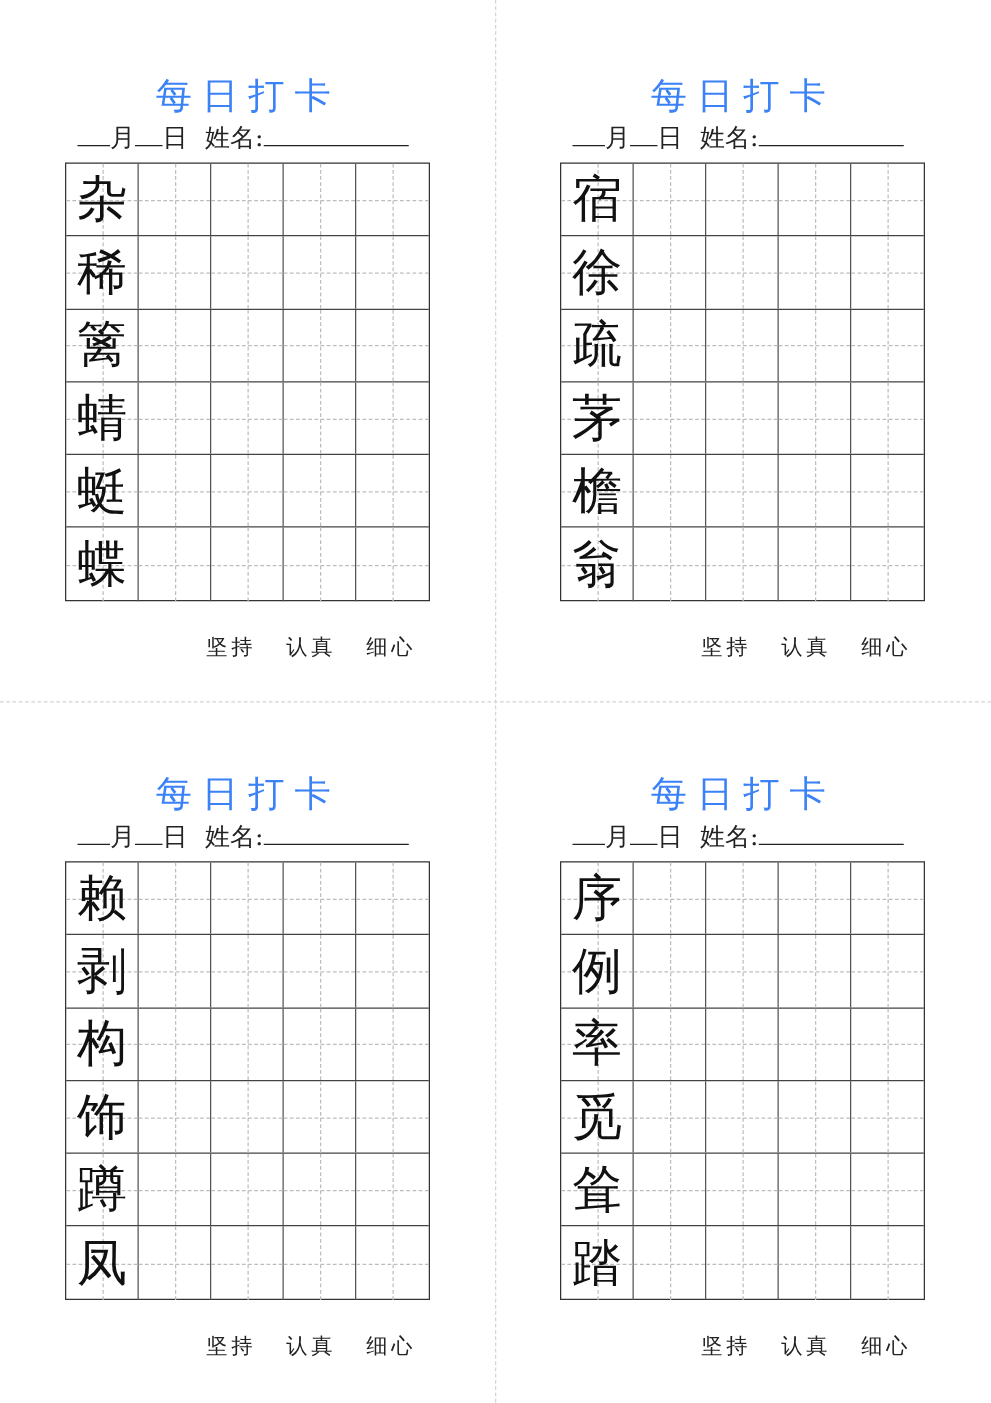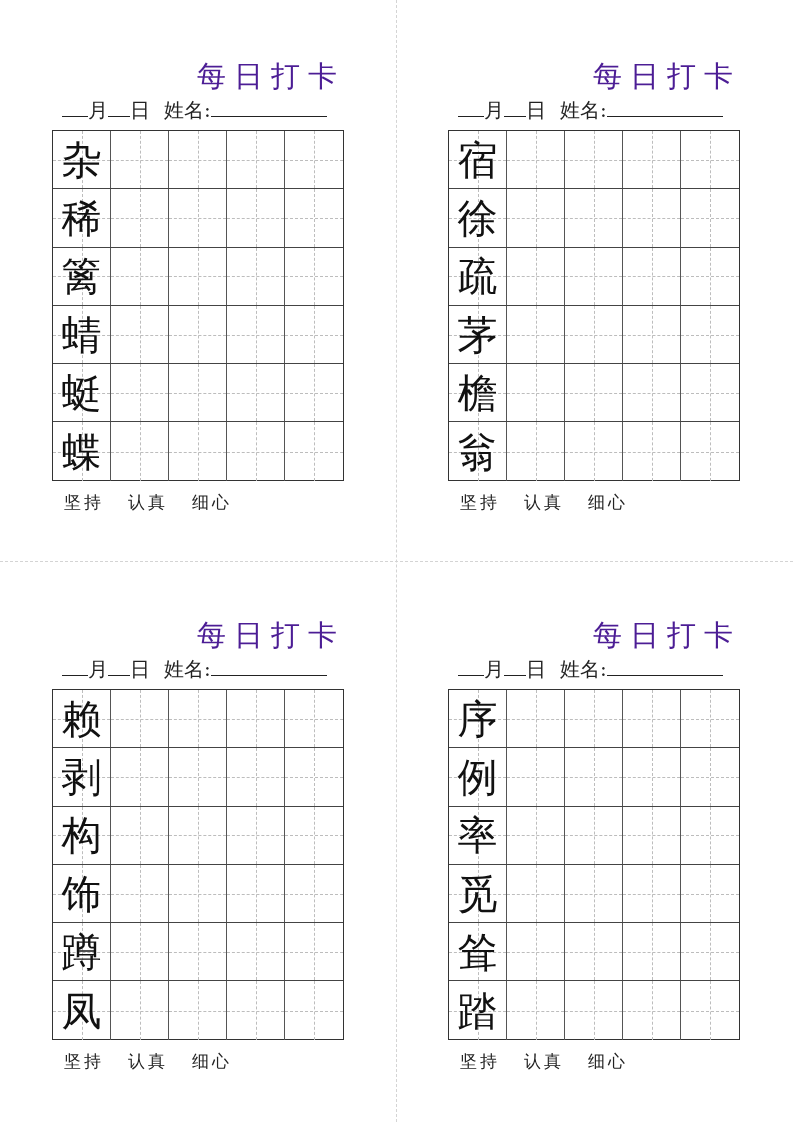--- a/index.html
+++ b/index.html
@@ -3,22 +3,22 @@
   <meta charset="utf-8">
   <style>
     html, body { margin: 0; padding: 0; background: #ffffff; }
     body { width: 793px; height: 1122px; position: relative; overflow: hidden;
            font-family: "DejaVu Serif", "Liberation Serif", serif; color: #111; }
     .divider-v { position: absolute; left: 396px; top: 0; width: 0; height: 1122px;
                  border-left: 1px dashed #d4d4d4; }
     .divider-h { position: absolute; left: 0; top: 561px; width: 793px; height: 0;
                  border-top: 1px dashed #d4d4d4; }
     .panel { position: absolute; width: 293px; }
-    .title { position: absolute; left: 0; width: 100%; top: 0; text-align: right;
-             font-size: 29px; letter-spacing: 8px; line-height: 36px; color: #4c1d95; }
+    .title { position: absolute; left: 0; width: 100%; top: 0; text-align: center;
+             font-size: 29px; letter-spacing: 8px; line-height: 36px; color: #3b82f6; }
     .subline { position: absolute; left: 10px; top: 38px; height: 26px; width: 283px;
                font-size: 20px; line-height: 26px; white-space: nowrap; color: #222; }
     .blank { display: inline-block; border-bottom: 1px solid #222; height: 20px; vertical-align: baseline; }
     .b1 { width: 26px; }
     .b2 { width: 22px; }
     .b3 { width: 116px; }
     .sub-txt { display: inline-block; }
     .grid { position: absolute; left: 0; top: 72px; width: 292px; height: 351px;
             border: 1px solid #333; box-sizing: border-box; }
     .row { display: flex; height: 58.3px; box-sizing: border-box; border-bottom: 1px solid #444; }
@@ -27,21 +27,21 @@
             border-right: 1px solid #555; }
     .cell:last-child { border-right: none; }
     .cell::before { content: ""; position: absolute; left: 50%; top: 0; height: 100%;
                     border-left: 1px dashed #bdbdbd; }
     .cell::after { content: ""; position: absolute; top: 50%; left: 0; width: 100%;
                    border-top: 1px dashed #bdbdbd; }
     .char { position: absolute; left: 0; top: 0; width: 100%; height: 100%;
             display: flex; align-items: center; justify-content: center;
             font-size: 40px; line-height: 1; z-index: 2; color: #111;
             font-family: "DejaVu Serif", "Liberation Serif", serif; }
-    .footer { position: absolute; left: 0; top: 432px; width: 100%; text-align: left;
+    .footer { position: absolute; left: 0; top: 448px; width: 100%; text-align: right;
               font-size: 17px; line-height: 24px; color: #222; }
     .footer span { margin: 0 12px; letter-spacing: 3px; }
   </style>
 </head>
 <body>
 
 <div class="divider-v"></div>
 <div class="divider-h"></div>
 
 <div id="panels">

